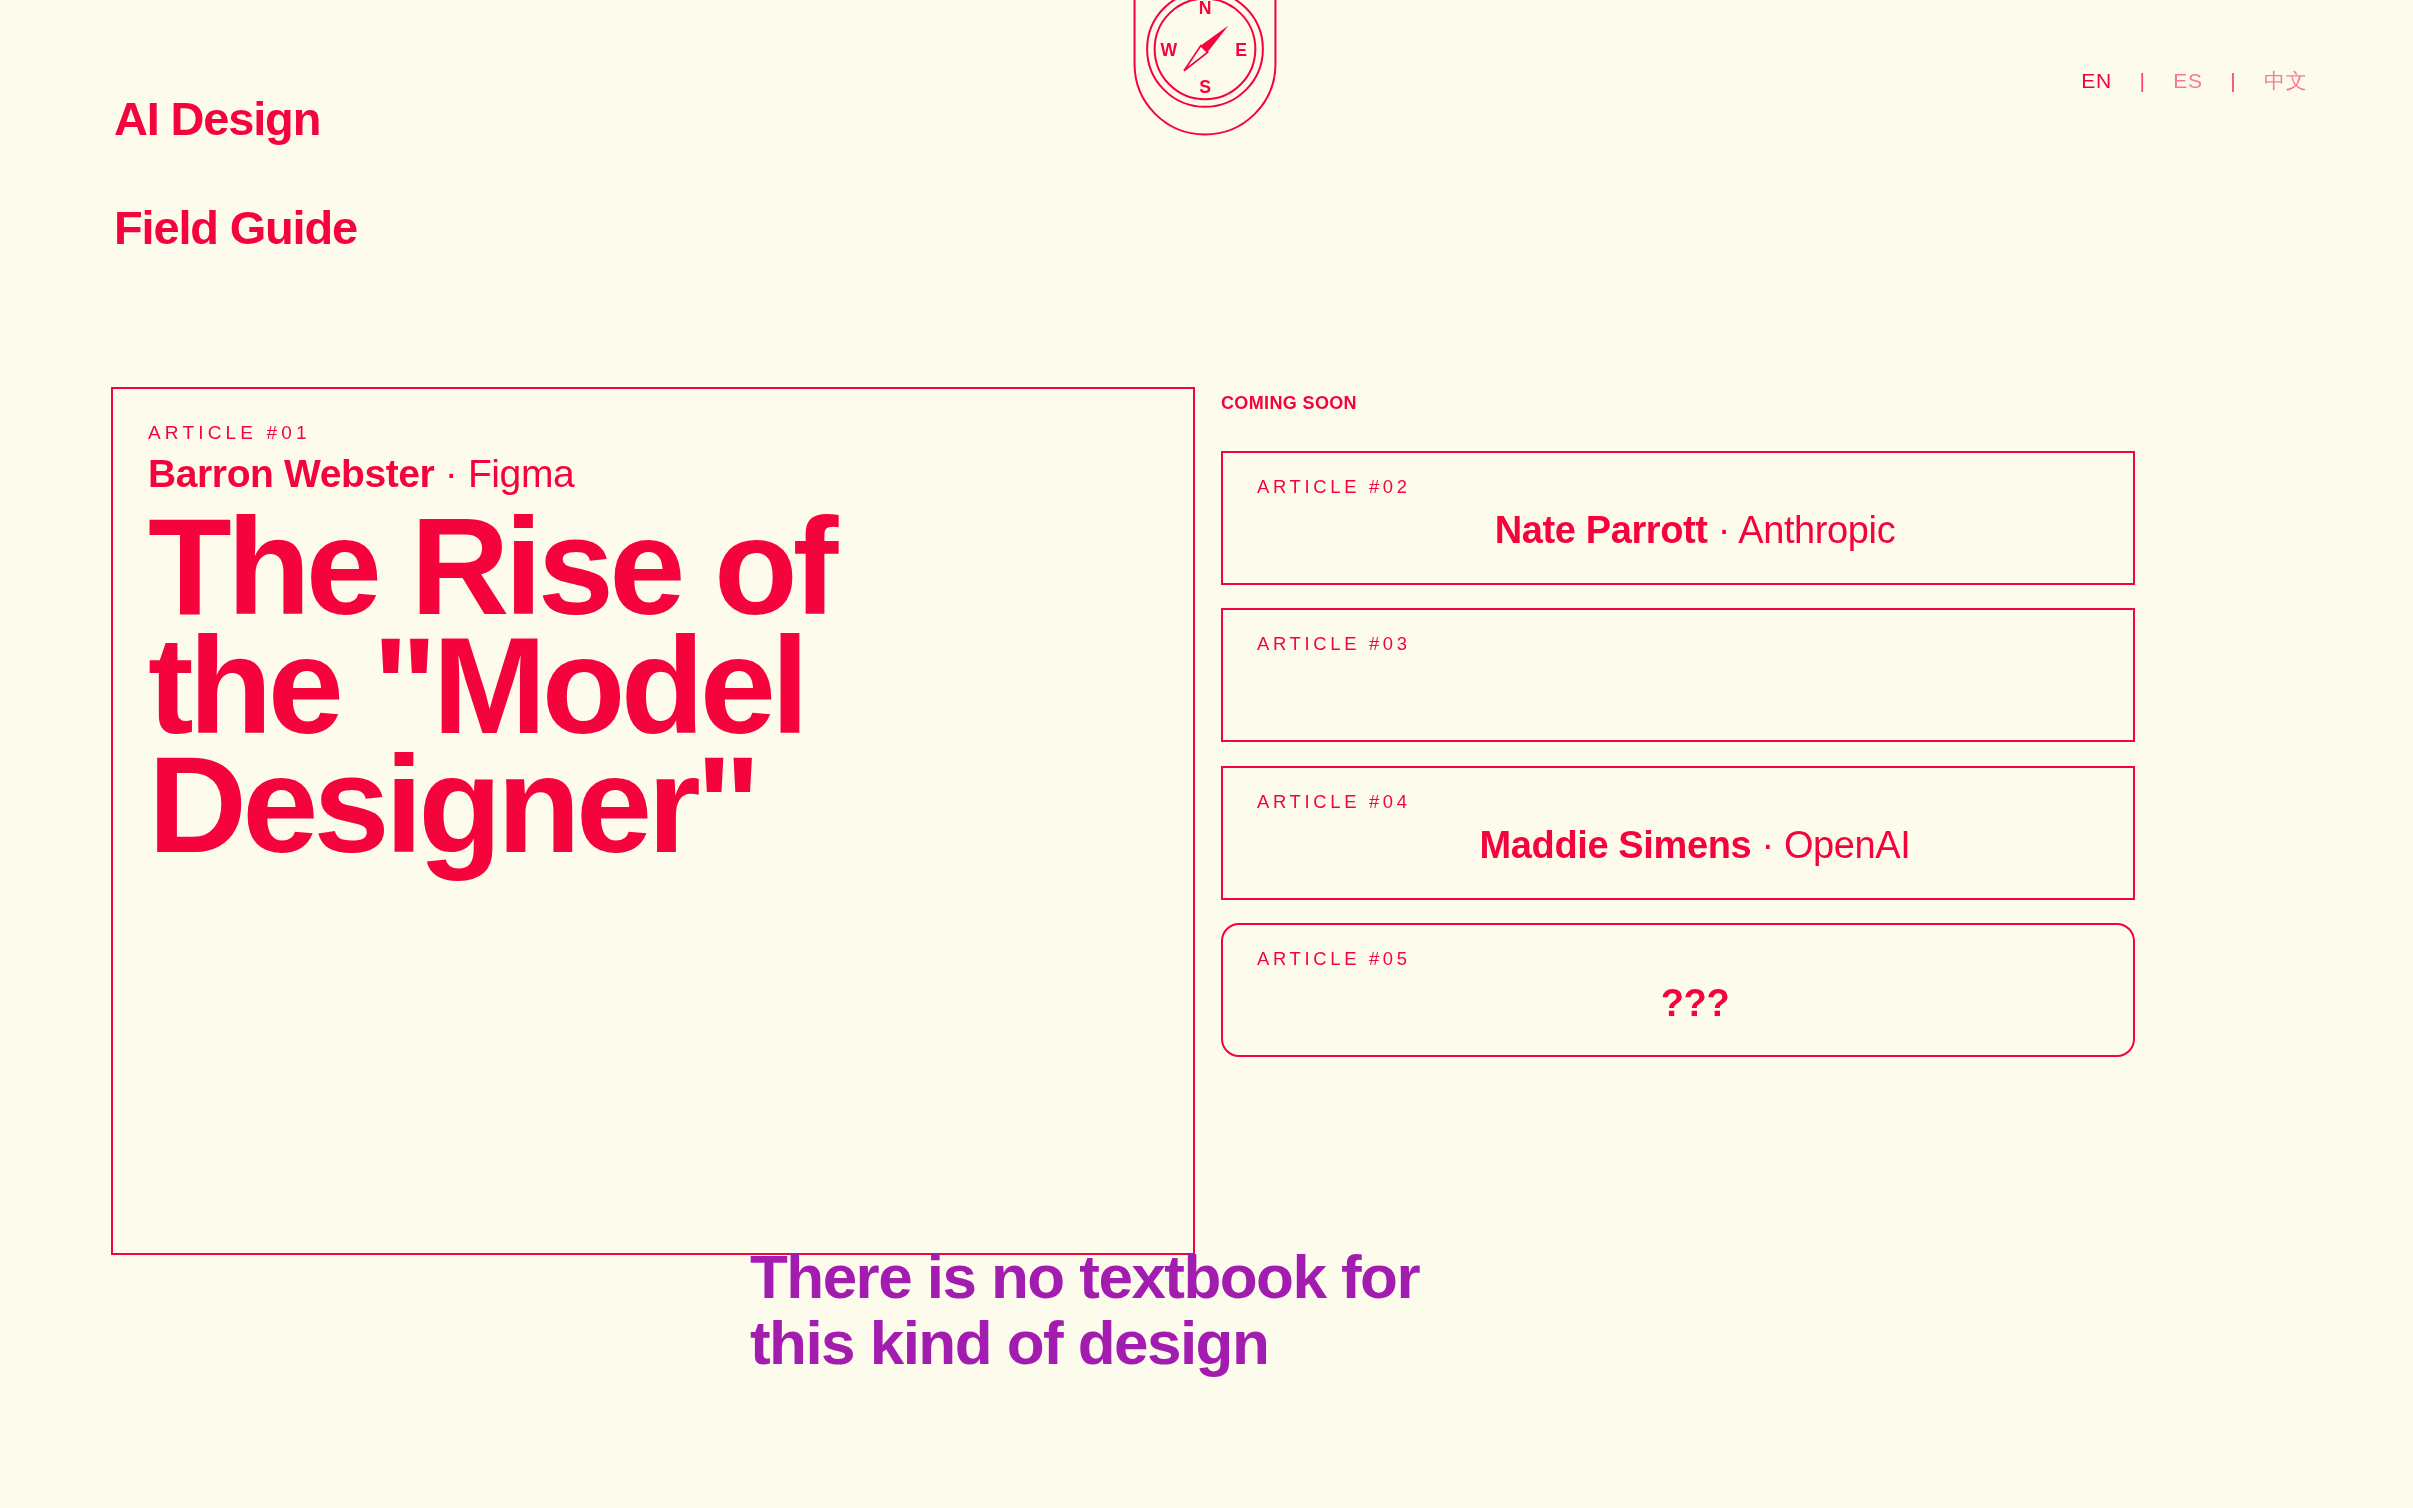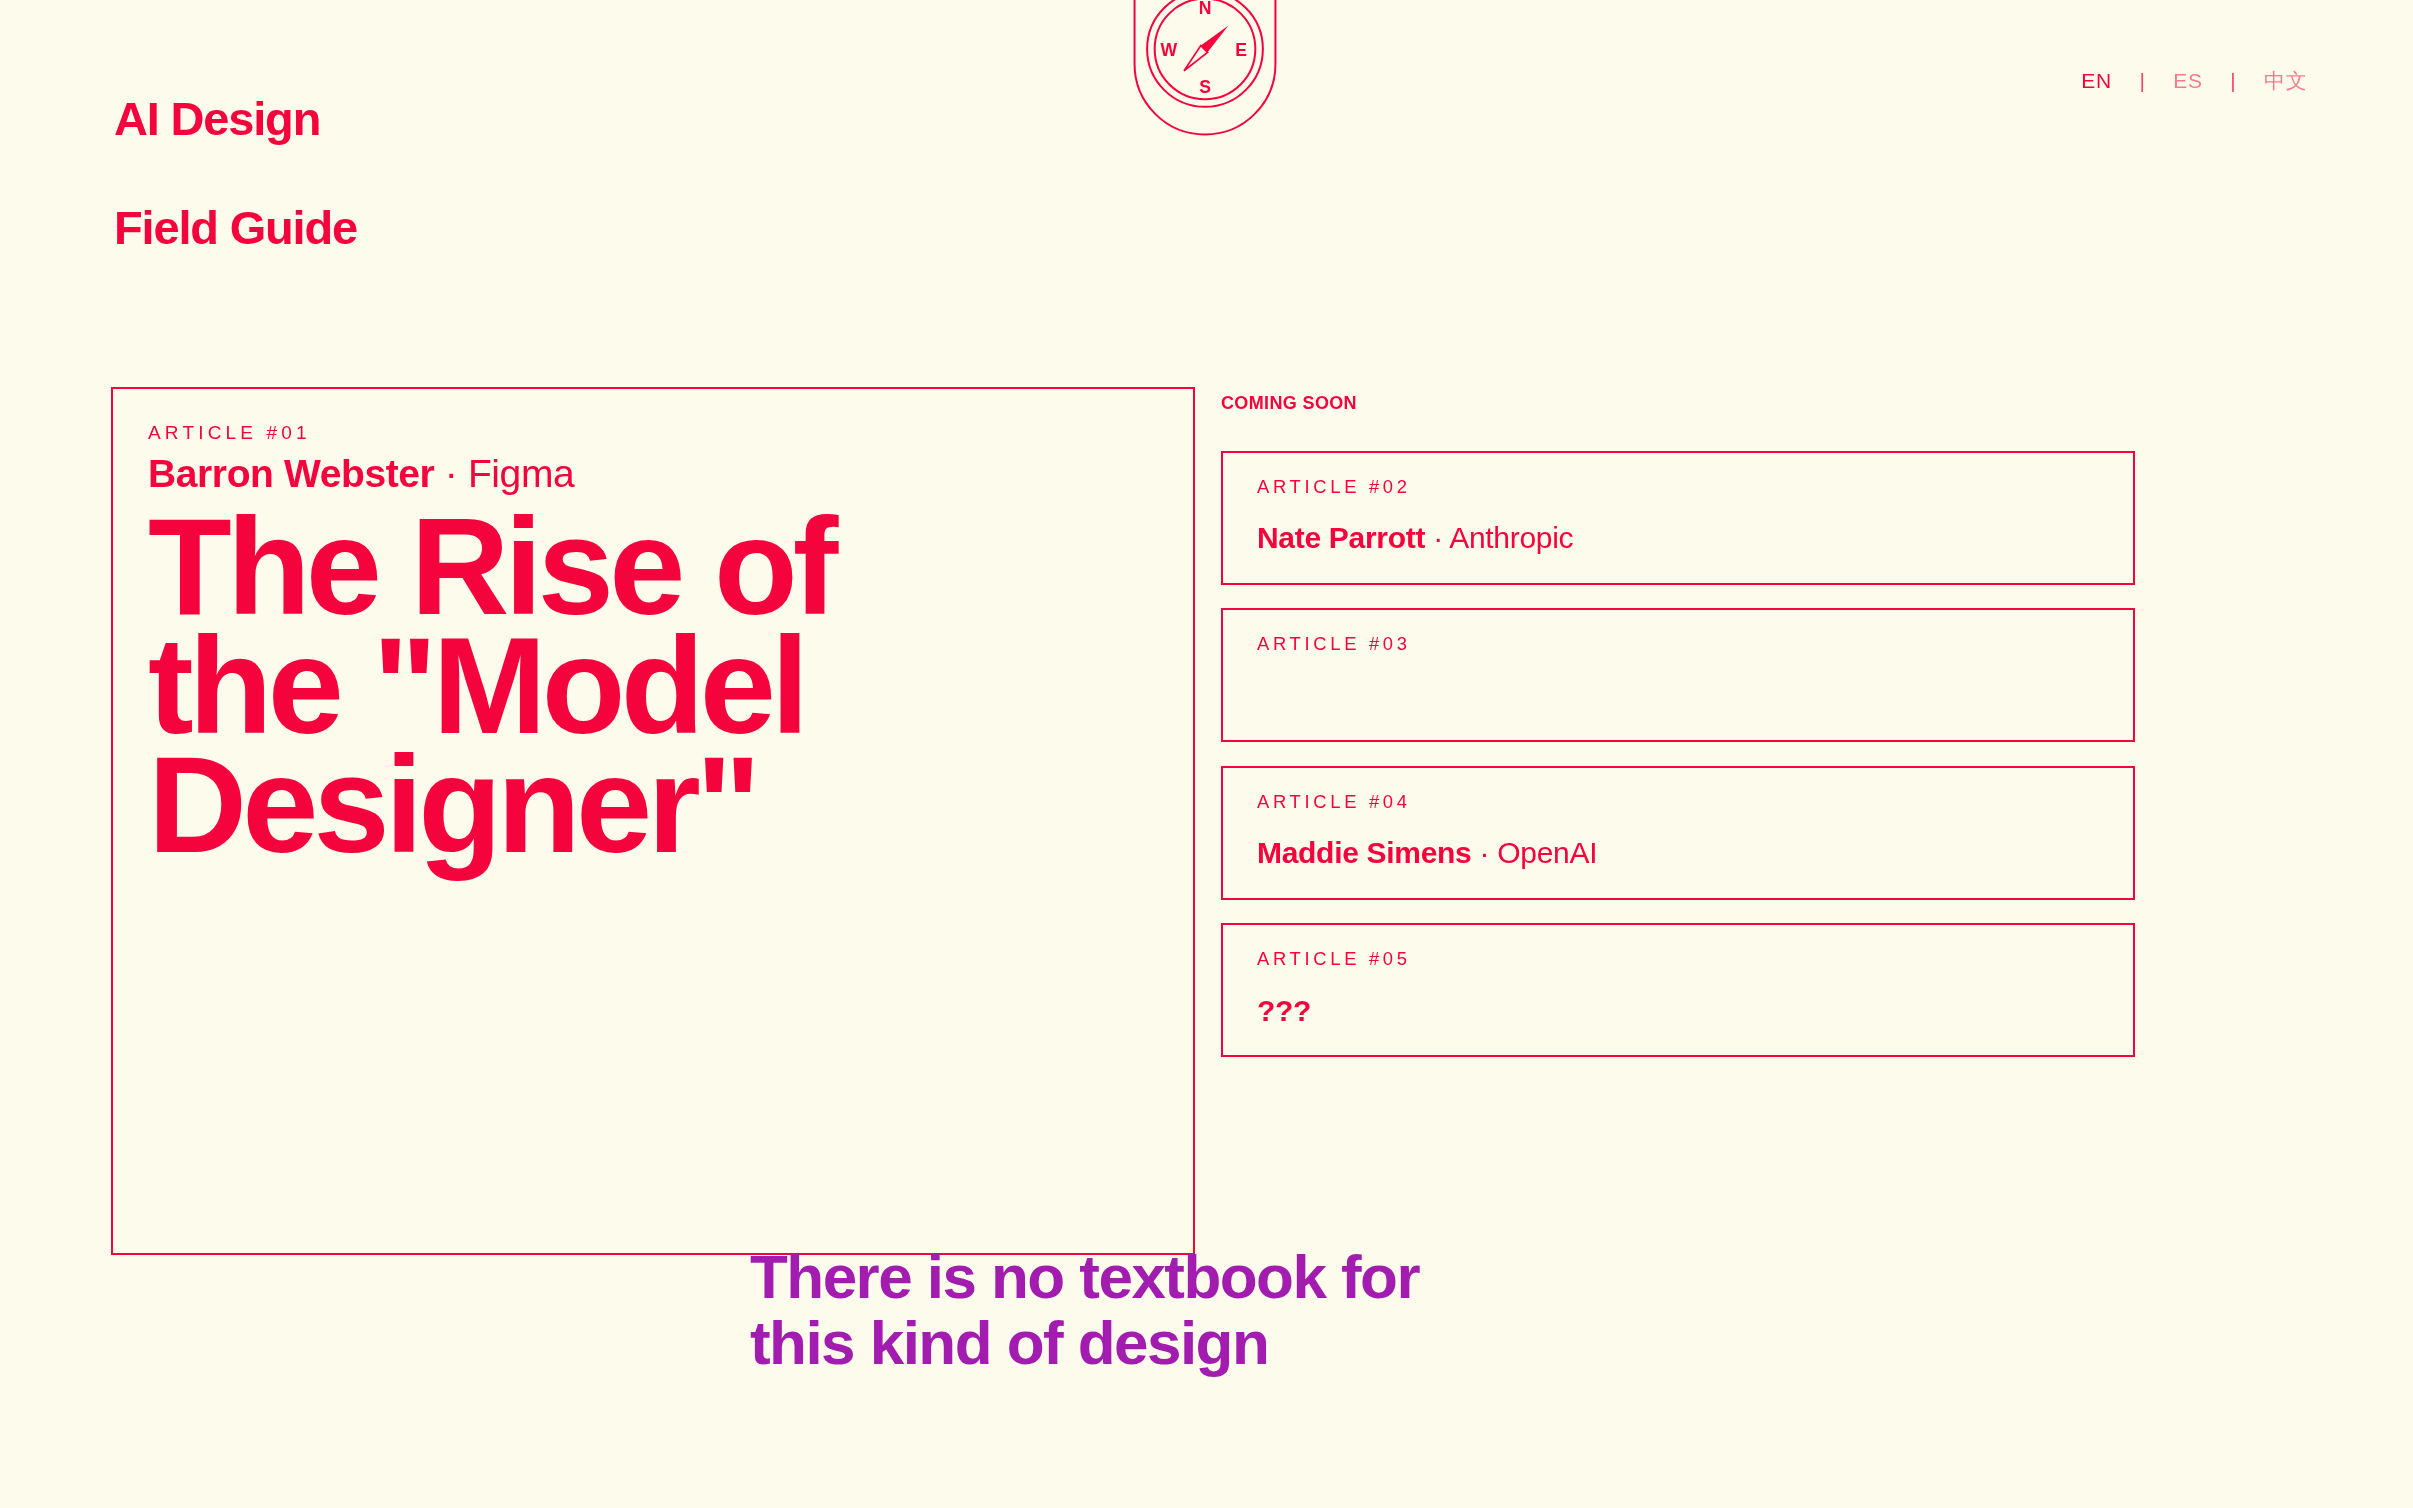--- a/index.html
+++ b/index.html
@@ -143,28 +143,29 @@
     margin-bottom: 39px;
     color: #F5033C;
   }
   .soon-card {
     width: 914px;
     height: 134px;
     border: 2.5px solid #F5033C;
     margin-bottom: 23.5px;
     padding: 25px 0 4px 34px;
   }
-  .soon-card:last-child { margin-bottom: 0; }
+  .soon-card:last-child { margin-bottom: 0; border-radius: 18px; }
   .soon-card .eyebrow {
     font-size: 18.4px;
     letter-spacing: 0.20em;
   }
   .soon-card .byline {
-    margin-top: 26px;
-    font-size: 30px;
+    margin-top: 15px;
+    font-size: 38px;
+    text-align: center;
   }
 
   
   .tagline {
     position: absolute;
     left: 750px;
     top: 1244px;
     font-size: 62px;
     font-weight: 700;
     line-height: 1.07;

